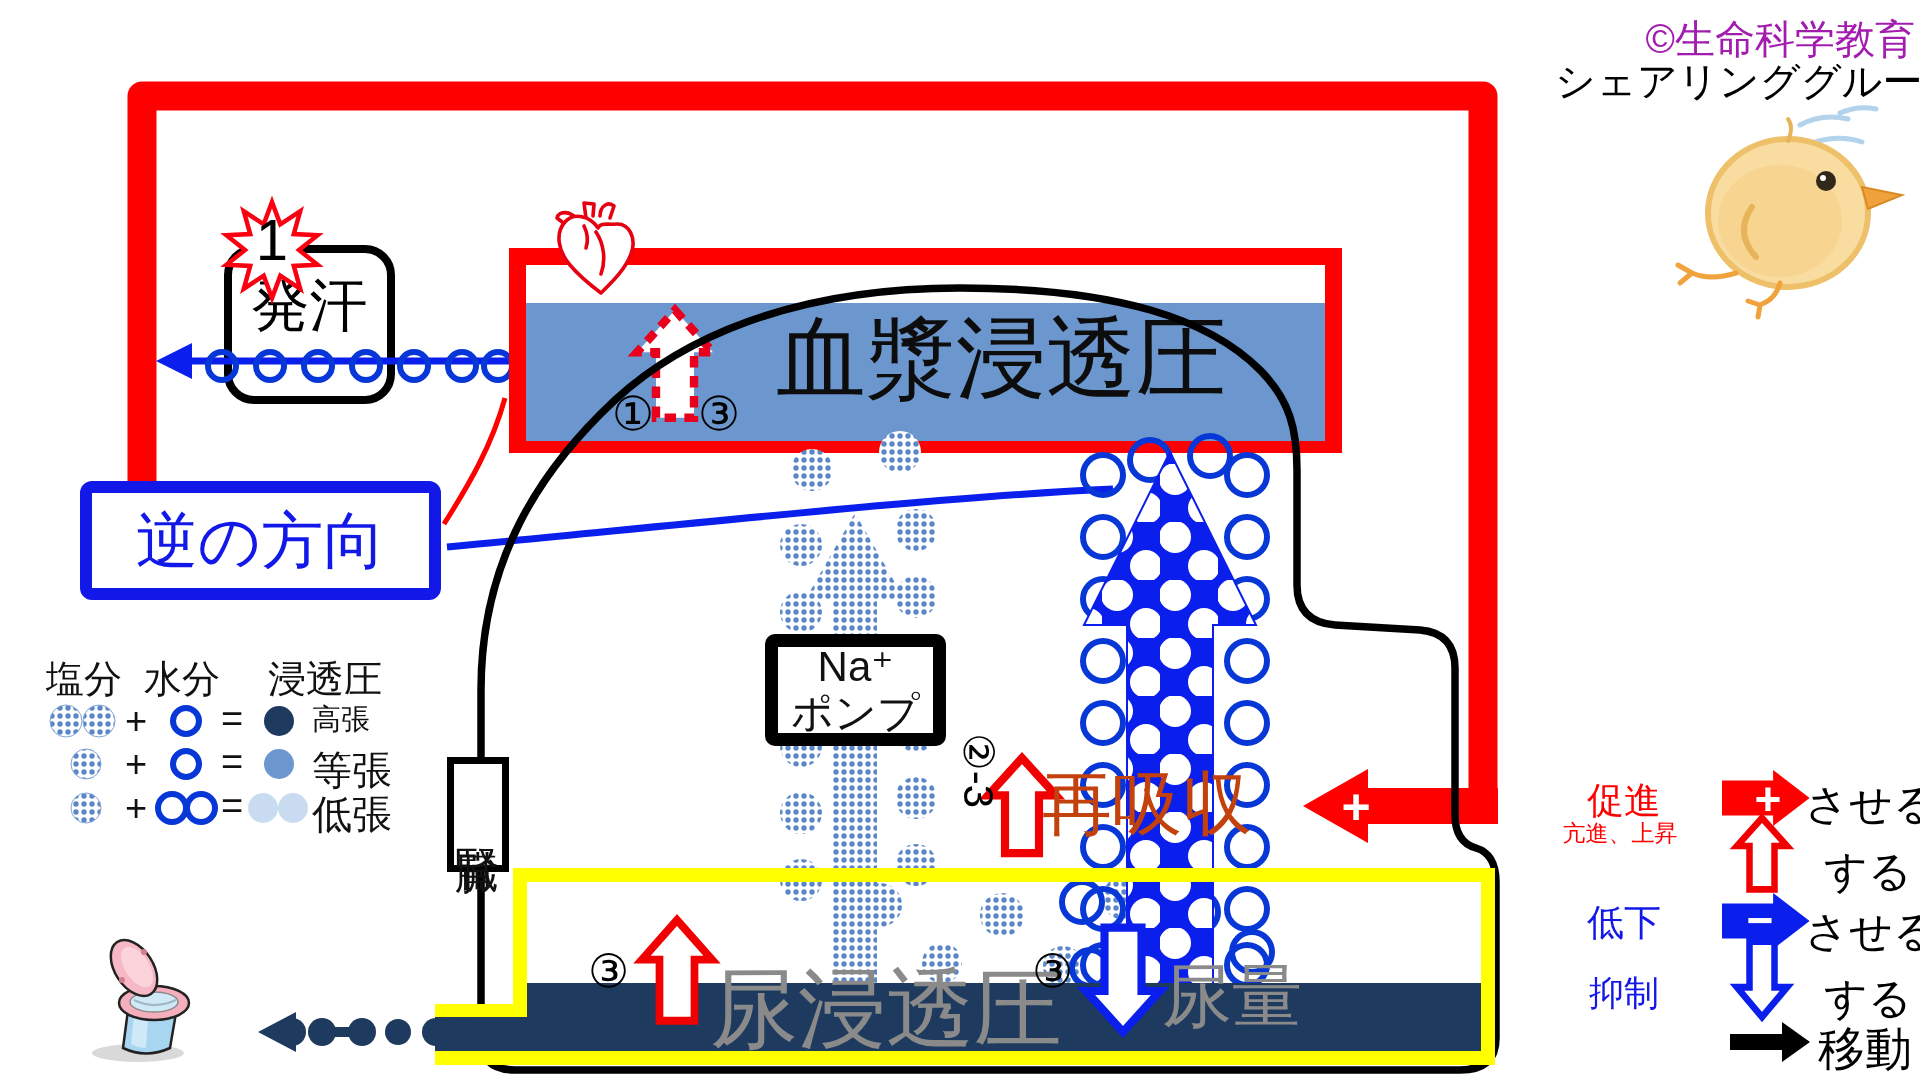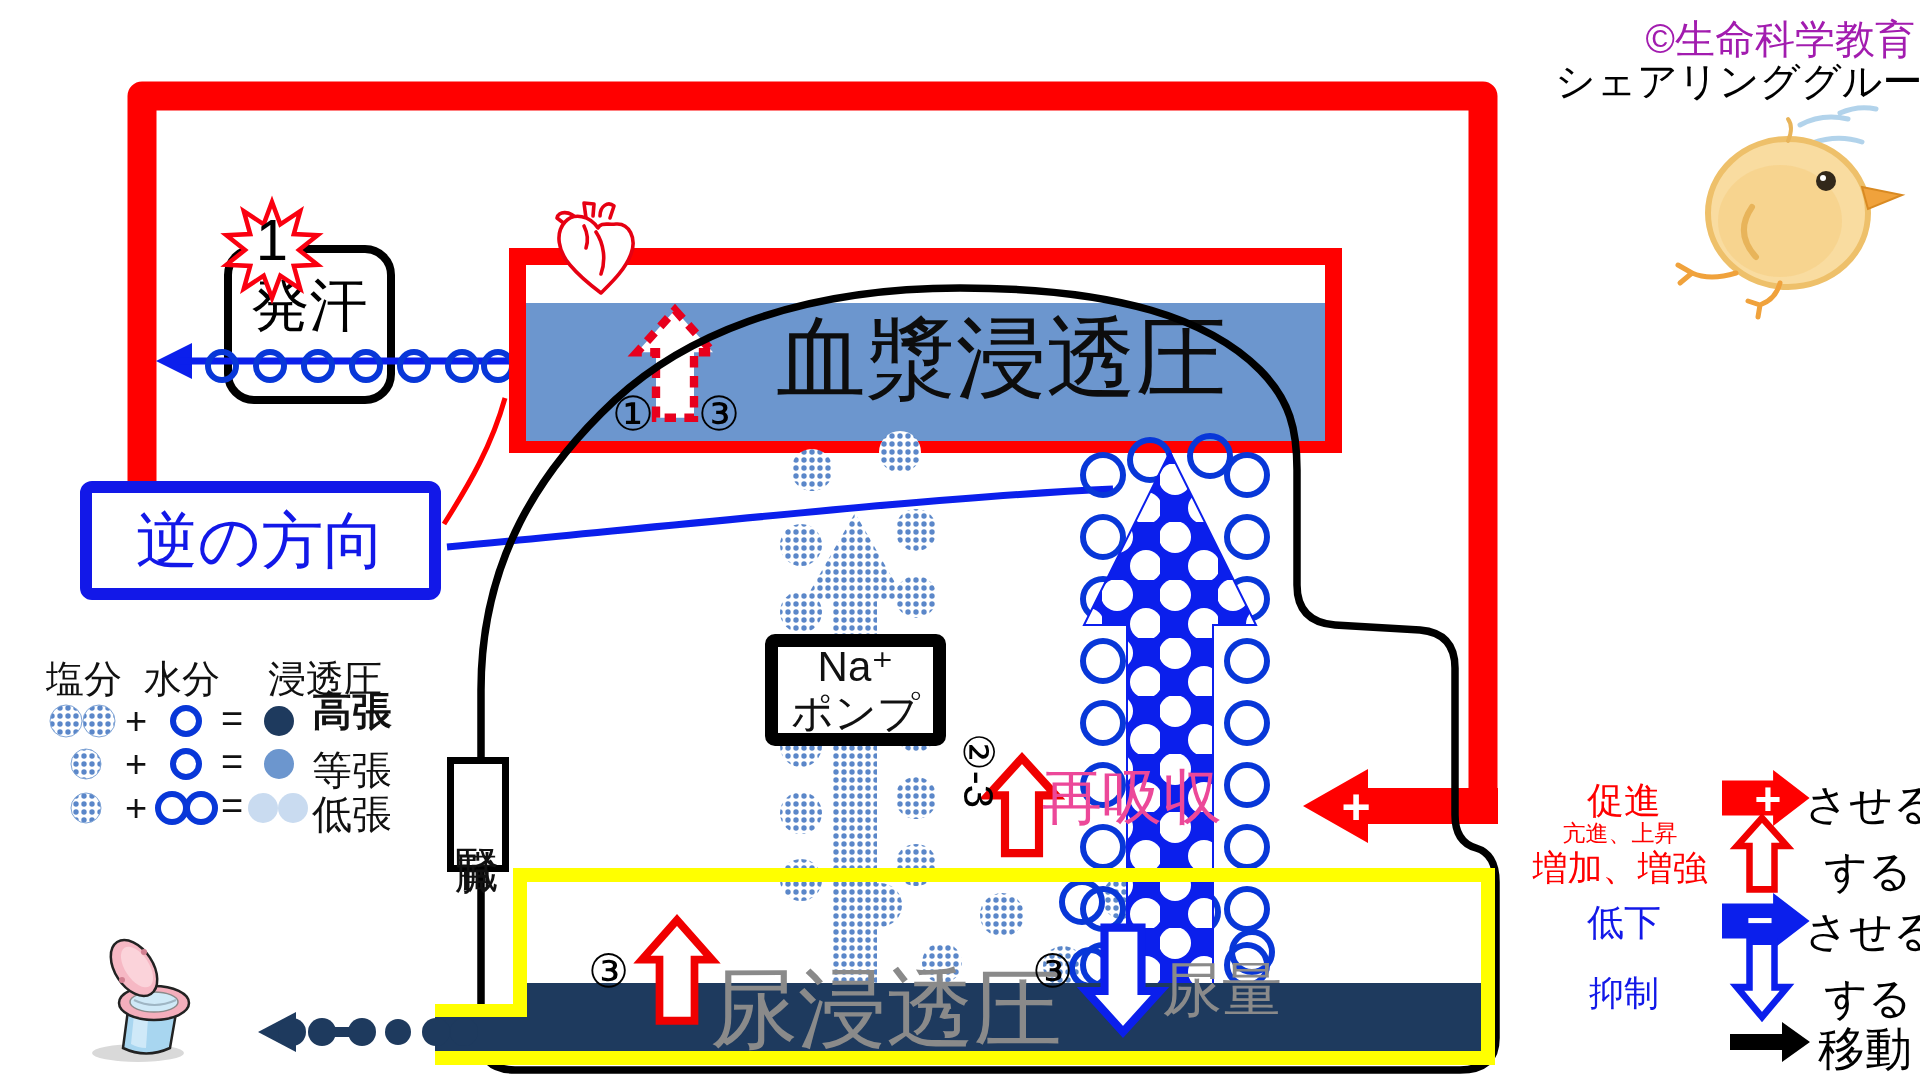--- a/index.html
+++ b/index.html
@@ -100,21 +100,21 @@
     <g>
       <circle cx="86" cy="808" r="15" fill="url(#ht1)" stroke="#7FA4D6" stroke-width="1"></circle>
       <circle cx="172" cy="808" r="14" fill="none" stroke="#0837D8" stroke-width="6"></circle>
       <circle cx="201" cy="808" r="14" fill="none" stroke="#0837D8" stroke-width="6"></circle>
       <circle cx="263" cy="808" r="15" fill="#C9DBF0"></circle>
       <circle cx="293" cy="808" r="15" fill="#C9DBF0"></circle>
     </g>
   </svg>
   <div class="txt" style="left:125px;top:700px;font-size:38px;">+</div>
   <div class="txt" style="left:221px;top:698px;font-size:38px;">=</div>
-  <div class="txt" style="left:312px;top:684px;font-size:40px;font-weight:bold;">高張</div>
+  <div class="txt" style="left:312px;top:700px;font-size:29px;">高張</div>
   <div class="txt" style="left:125px;top:743px;font-size:38px;">+</div>
   <div class="txt" style="left:221px;top:741px;font-size:38px;">=</div>
   <div class="txt" style="left:312px;top:743px;font-size:40px;text-align:center;">等張</div>
   <div class="txt" style="left:125px;top:787px;font-size:38px;">+</div>
   <div class="txt" style="left:221px;top:785px;font-size:38px;">=</div>
   <div class="txt" style="left:312px;top:787px;font-size:40px;">低張</div>
 
   <div class="abs" style="left:513px;top:868px;width:982px;height:197px;background:#ffffff;"></div>
 
   <svg class="layer">
@@ -204,27 +204,27 @@
   <div class="abs" style="left:435px;top:1004px;width:92px;height:61px;background:#FFFF00;"></div>
   <div class="abs" style="left:435px;top:1017px;width:112px;height:34px;background:#1E3A5E;"></div>
 
   <div class="txt" style="left:588px;top:944px;font-size:46px;color:#000;">③</div>
   <svg class="layer">
     <path transform="translate(642,920) scale(0.70,0.72)" d="M50 0 L100 55 L75 55 L75 140 L25 140 L25 55 L0 55 Z" fill="#ffffff" stroke="#F00000" stroke-width="11"></path>
     <path transform="translate(1160,1032) rotate(180) scale(0.74,0.745)" d="M50 0 L100 55 L75 55 L75 140 L25 140 L25 55 L0 55 Z" fill="#ffffff" stroke="#0B1FEC" stroke-width="11"></path>
   </svg>
   <div class="txt" style="left:710px;top:950px;font-size:88px;color:#8A8A8A;">尿浸透圧</div>
   <div class="txt" style="left:1032px;top:944px;font-size:46px;color:#000;">③</div>
-  <div class="txt" style="left:1162px;top:950px;font-size:60px;color:#8A8A8A;">尿量</div>
+  <div class="txt" style="left:1162px;top:950px;font-size:70px;color:#8A8A8A;">尿量</div>
 
   <svg class="layer">
     <path transform="translate(988,758) scale(0.68)" d="M50 0 L100 55 L75 55 L75 140 L25 140 L25 55 L0 55 Z" fill="#ffffff" stroke="#F00000" stroke-width="12"></path>
   </svg>
   <div class="txt" style="left:915px;top:775px;width:130px;height:46px;font-size:42px;color:#000;transform:rotate(90deg);transform-origin:center;">②-3</div>
-  <div class="txt" style="left:1042px;top:758px;font-size:60px;color:#ec4899;">再吸収</div>
+  <div class="txt" style="left:1042px;top:758px;font-size:70px;color:#c2410c;">再吸収</div>
   <div class="txt center" style="left:1333px;top:778px;width:46px;font-size:50px;font-weight:bold;color:#fff;">+</div>
 
   <div class="abs" style="left:765px;top:634px;width:181px;height:112px;border:13px solid #000;border-radius:10px;background:#fff;box-sizing:border-box;display:flex;flex-direction:column;align-items:center;justify-content:center;line-height:46px;text-align:center;">
     <span style="font-size:42px;">Na⁺</span>
     <span style="font-size:42px;">ポンプ</span>
   </div>
 
   <div class="abs" style="left:447px;top:757px;width:62px;height:115px;border:7px solid #000;background:#fff;box-sizing:border-box;display:flex;align-items:center;justify-content:center;">
     <span style="writing-mode:vertical-rl;text-orientation:upright;font-size:44px;letter-spacing:2px;">腎臓</span>
   </div>
@@ -249,21 +249,20 @@
       <path d="M46 60 Q66 70 88 60" stroke="#9fb6c4" stroke-width="2" fill="none"></path>
       <ellipse cx="46" cy="28" rx="19" ry="31" transform="rotate(-33 46 28)" fill="#F6B8C4" stroke="#222" stroke-width="2.5"></ellipse>
       <ellipse cx="49" cy="27" rx="12" ry="23" transform="rotate(-33 49 27)" fill="#FBD3DA" stroke="none"></ellipse>
       <circle cx="34" cy="40" r="3" fill="#d17f90"></circle>
         <circle cx="56" cy="12" r="3" fill="#d17f90"></circle>
     </g>
   </svg>
 
   <div class="txt center" style="left:1524px;top:776px;width:200px;font-size:37px;color:#FF0000;">促進</div>
   <div class="txt center" style="left:1505px;top:818px;width:230px;font-size:23px;color:#FF0000;">亢進、上昇</div>
-  <div class="txt center" style="left:1505px;top:845px;width:230px;font-size:35px;color:#FF0000;">増加、増強</div>
   <div class="txt center" style="left:1524px;top:898px;width:200px;font-size:37px;color:#1218E8;">低下</div>
   <div class="txt center" style="left:1524px;top:970px;width:200px;font-size:35px;color:#1218E8;">抑制</div>
 
   <svg class="layer">
     <polygon transform="translate(1722,770) scale(0.73,0.70)" points="0,15 70,15 70,0 120,40 70,80 70,65 0,65" fill="#FF0000"></polygon>
     <path transform="translate(1737,818) scale(0.50,0.51)" d="M50 0 L100 55 L75 55 L75 140 L25 140 L25 55 L0 55 Z" fill="#ffffff" stroke="#F00000" stroke-width="13"></path>
     <polygon transform="translate(1722,893) scale(0.73,0.70)" points="0,15 70,15 70,0 120,40 70,80 70,65 0,65" fill="#0B1FEC"></polygon>
     <path transform="translate(1787,1017) rotate(180) scale(0.50,0.54)" d="M50 0 L100 55 L75 55 L75 140 L25 140 L25 55 L0 55 Z" fill="#ffffff" stroke="#0B1FEC" stroke-width="13"></path>
     <polygon transform="translate(1730,1022)" points="0,12 52,12 52,0 80,20 52,40 52,28 0,28" fill="#000000"></polygon>
   </svg>

